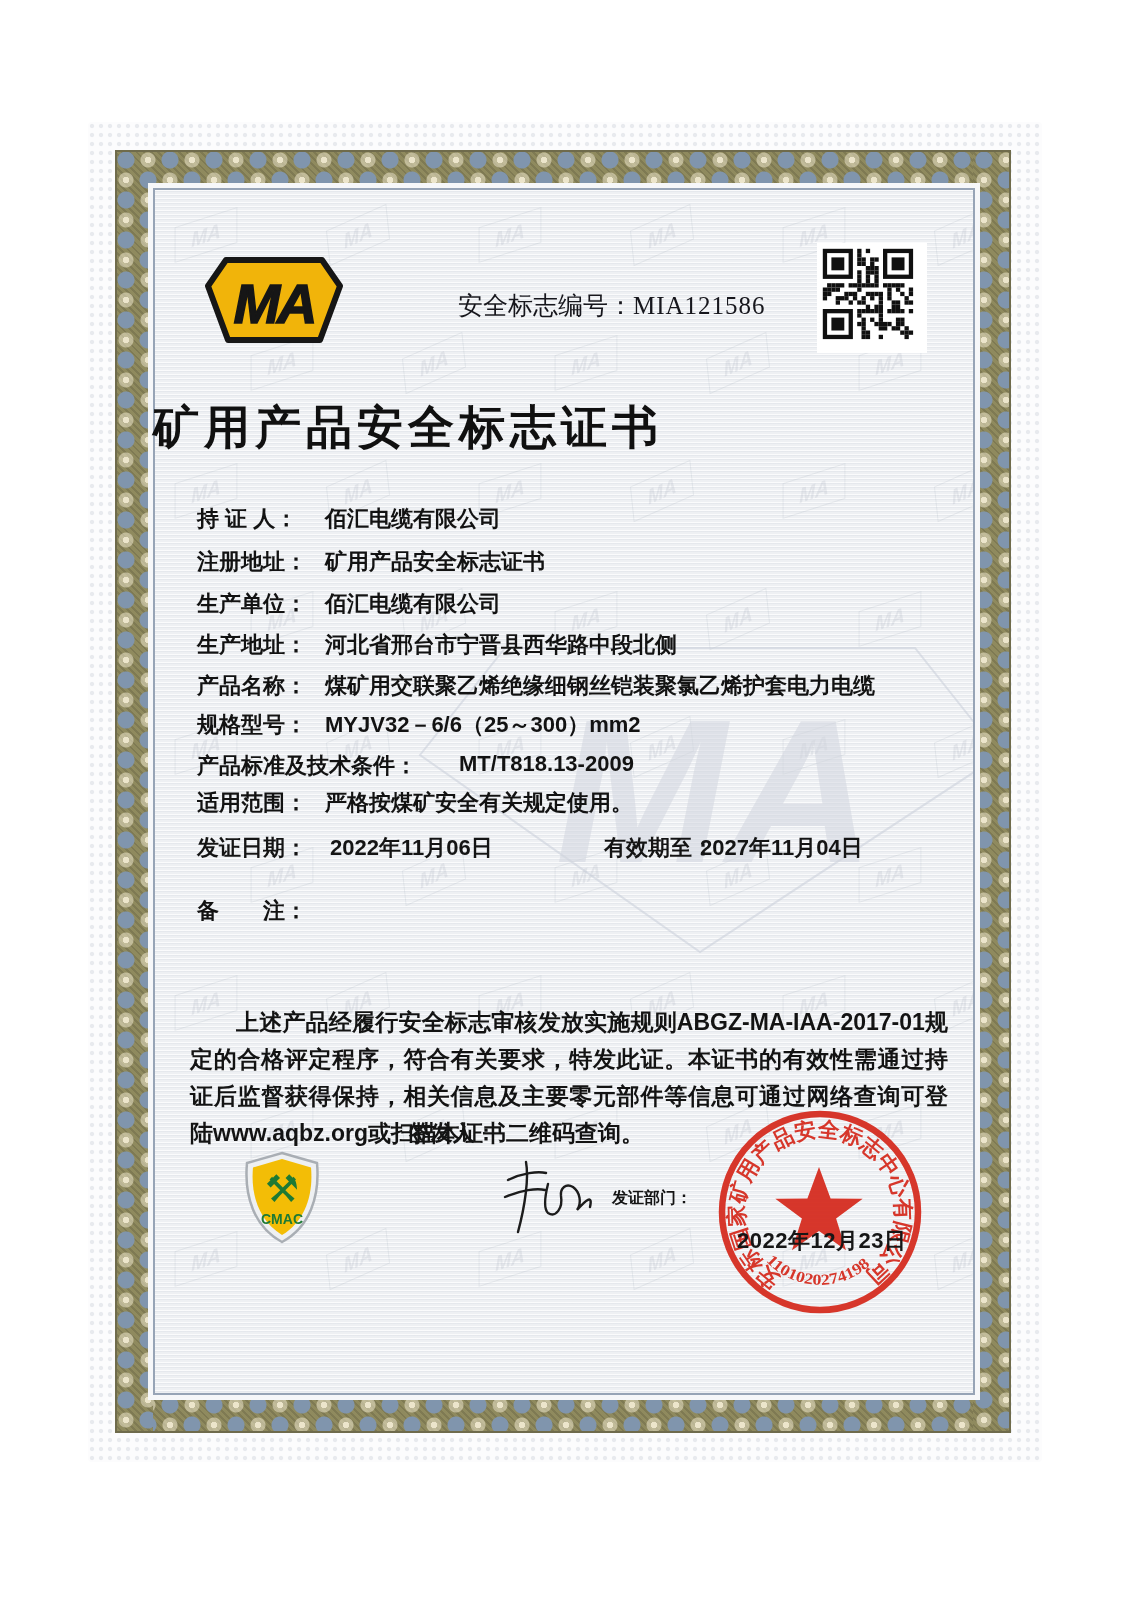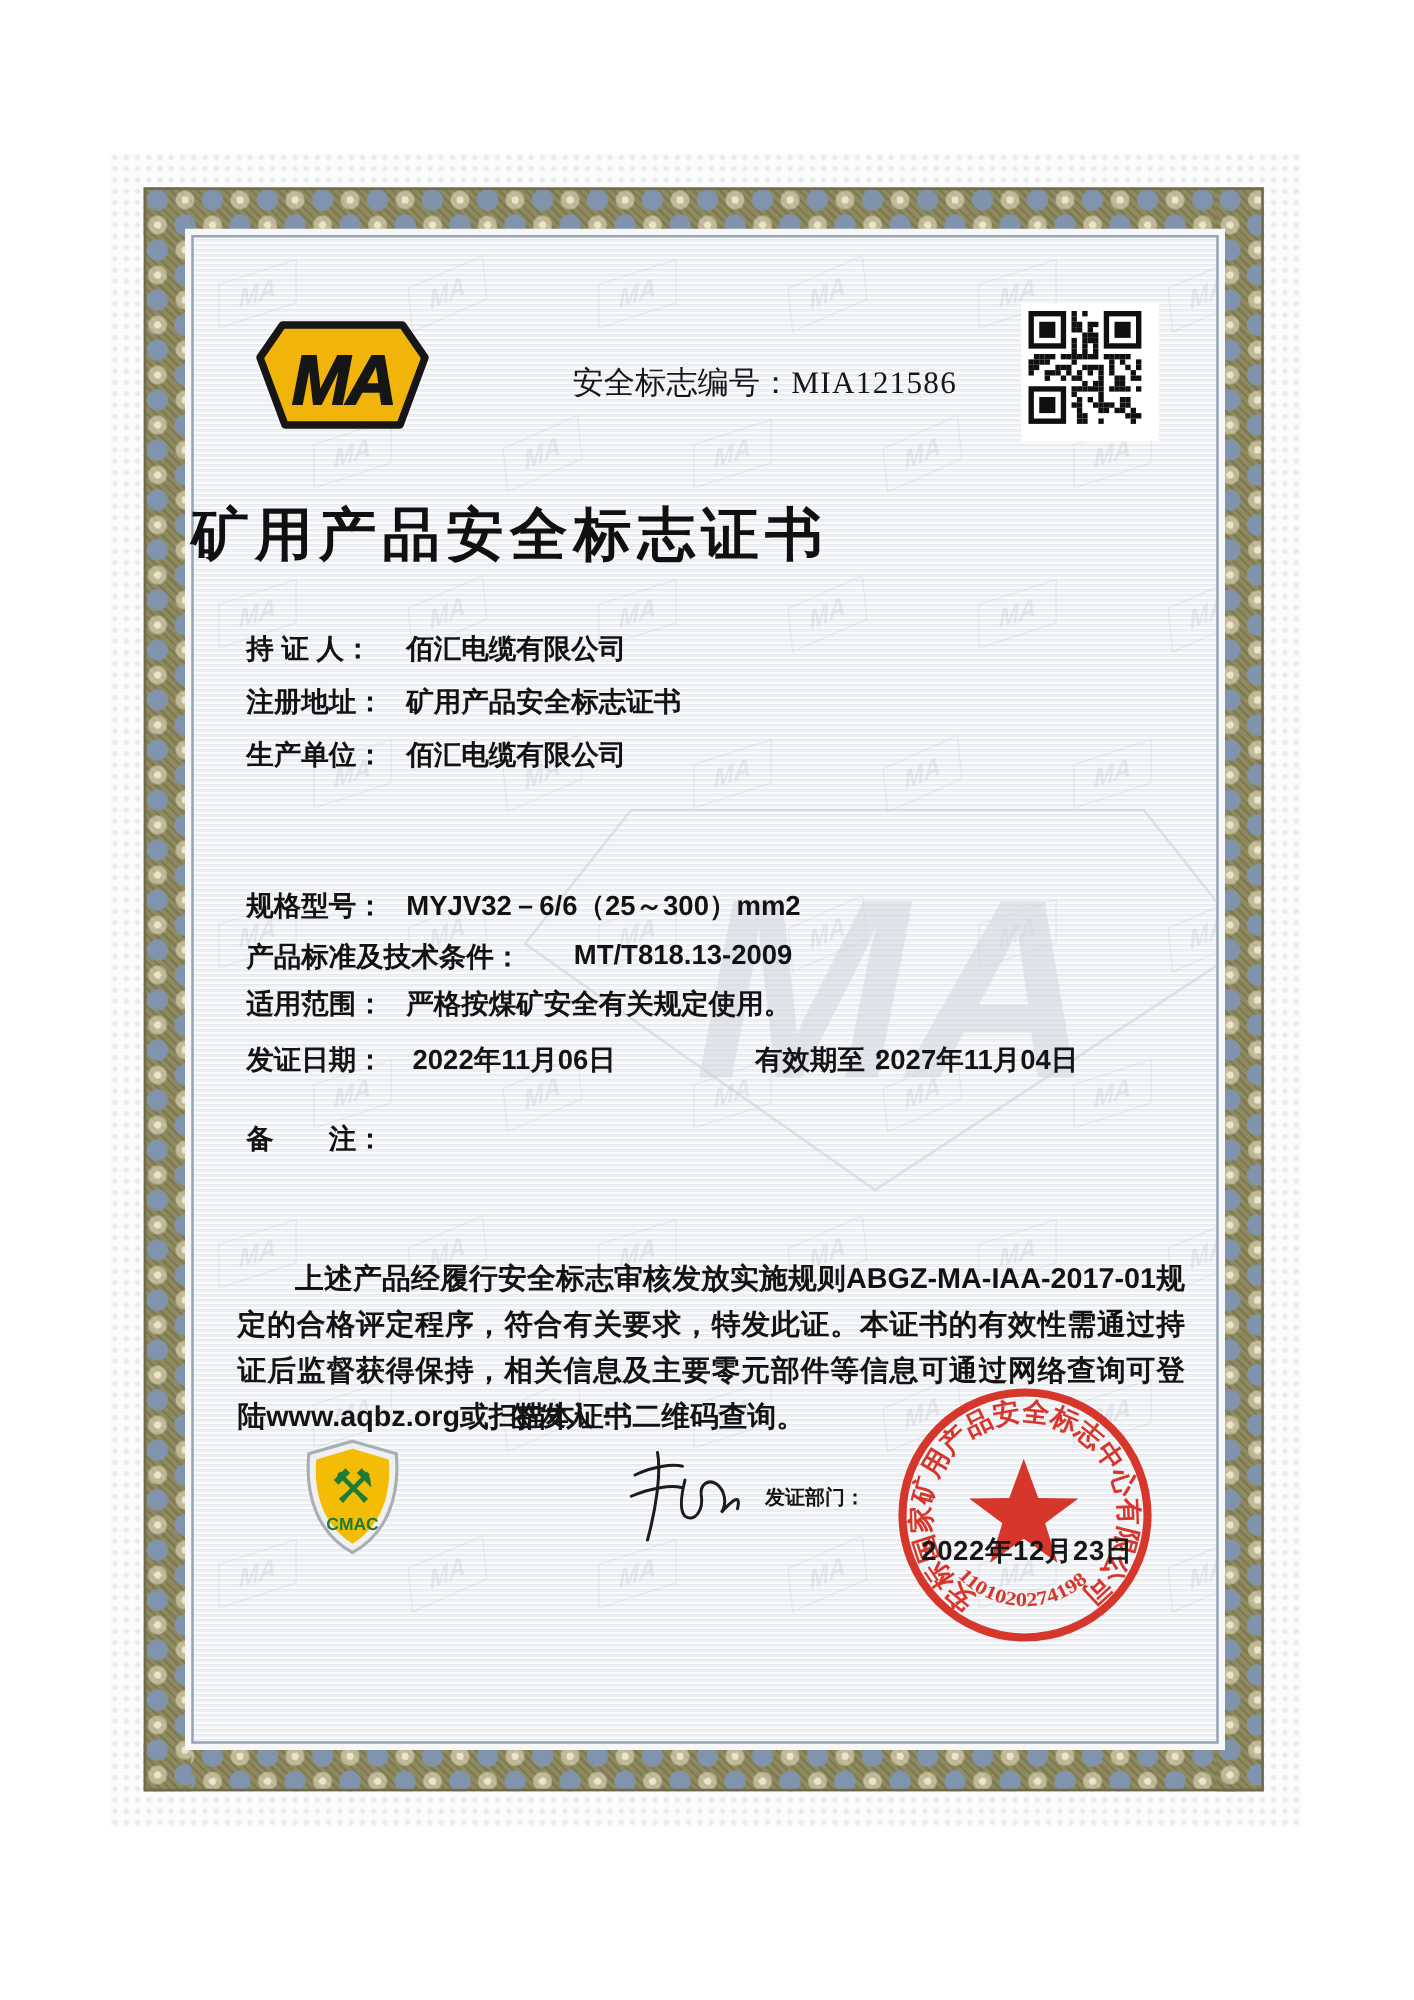--- a/index.html
+++ b/index.html
@@ -305,20 +305,28 @@
       <span class="val">佰汇电缆有限公司</span>
     </div>
     <div class="frow r2">
       <span class="lbl">注册地址：</span>
       <span class="val">矿用产品安全标志证书</span>
     </div>
     <div class="frow r3">
       <span class="lbl">生产单位：</span>
       <span class="val">佰汇电缆有限公司</span>
     </div>
+    <div class="frow r4">
+      <span class="lbl">生产地址：</span>
+      <span class="val">河北省邢台市宁晋县西华路中段北侧</span>
+    </div>
+    <div class="frow r5">
+      <span class="lbl">产品名称：</span>
+      <span class="val">煤矿用交联聚乙烯绝缘细钢丝铠装聚氯乙烯护套电力电缆</span>
+    </div>
     <div class="frow r6">
       <span class="lbl">规格型号：</span>
       <span class="val">MYJV32－6/6（25～300）mm2</span>
     </div>
     <div class="frow r7 wide">
       <span class="lbl">产品标准及技术条件：</span>
       <span class="val">MT/T818.13-2009</span>
     </div>
     <div class="frow r8">
       <span class="lbl">适用范围：</span>

